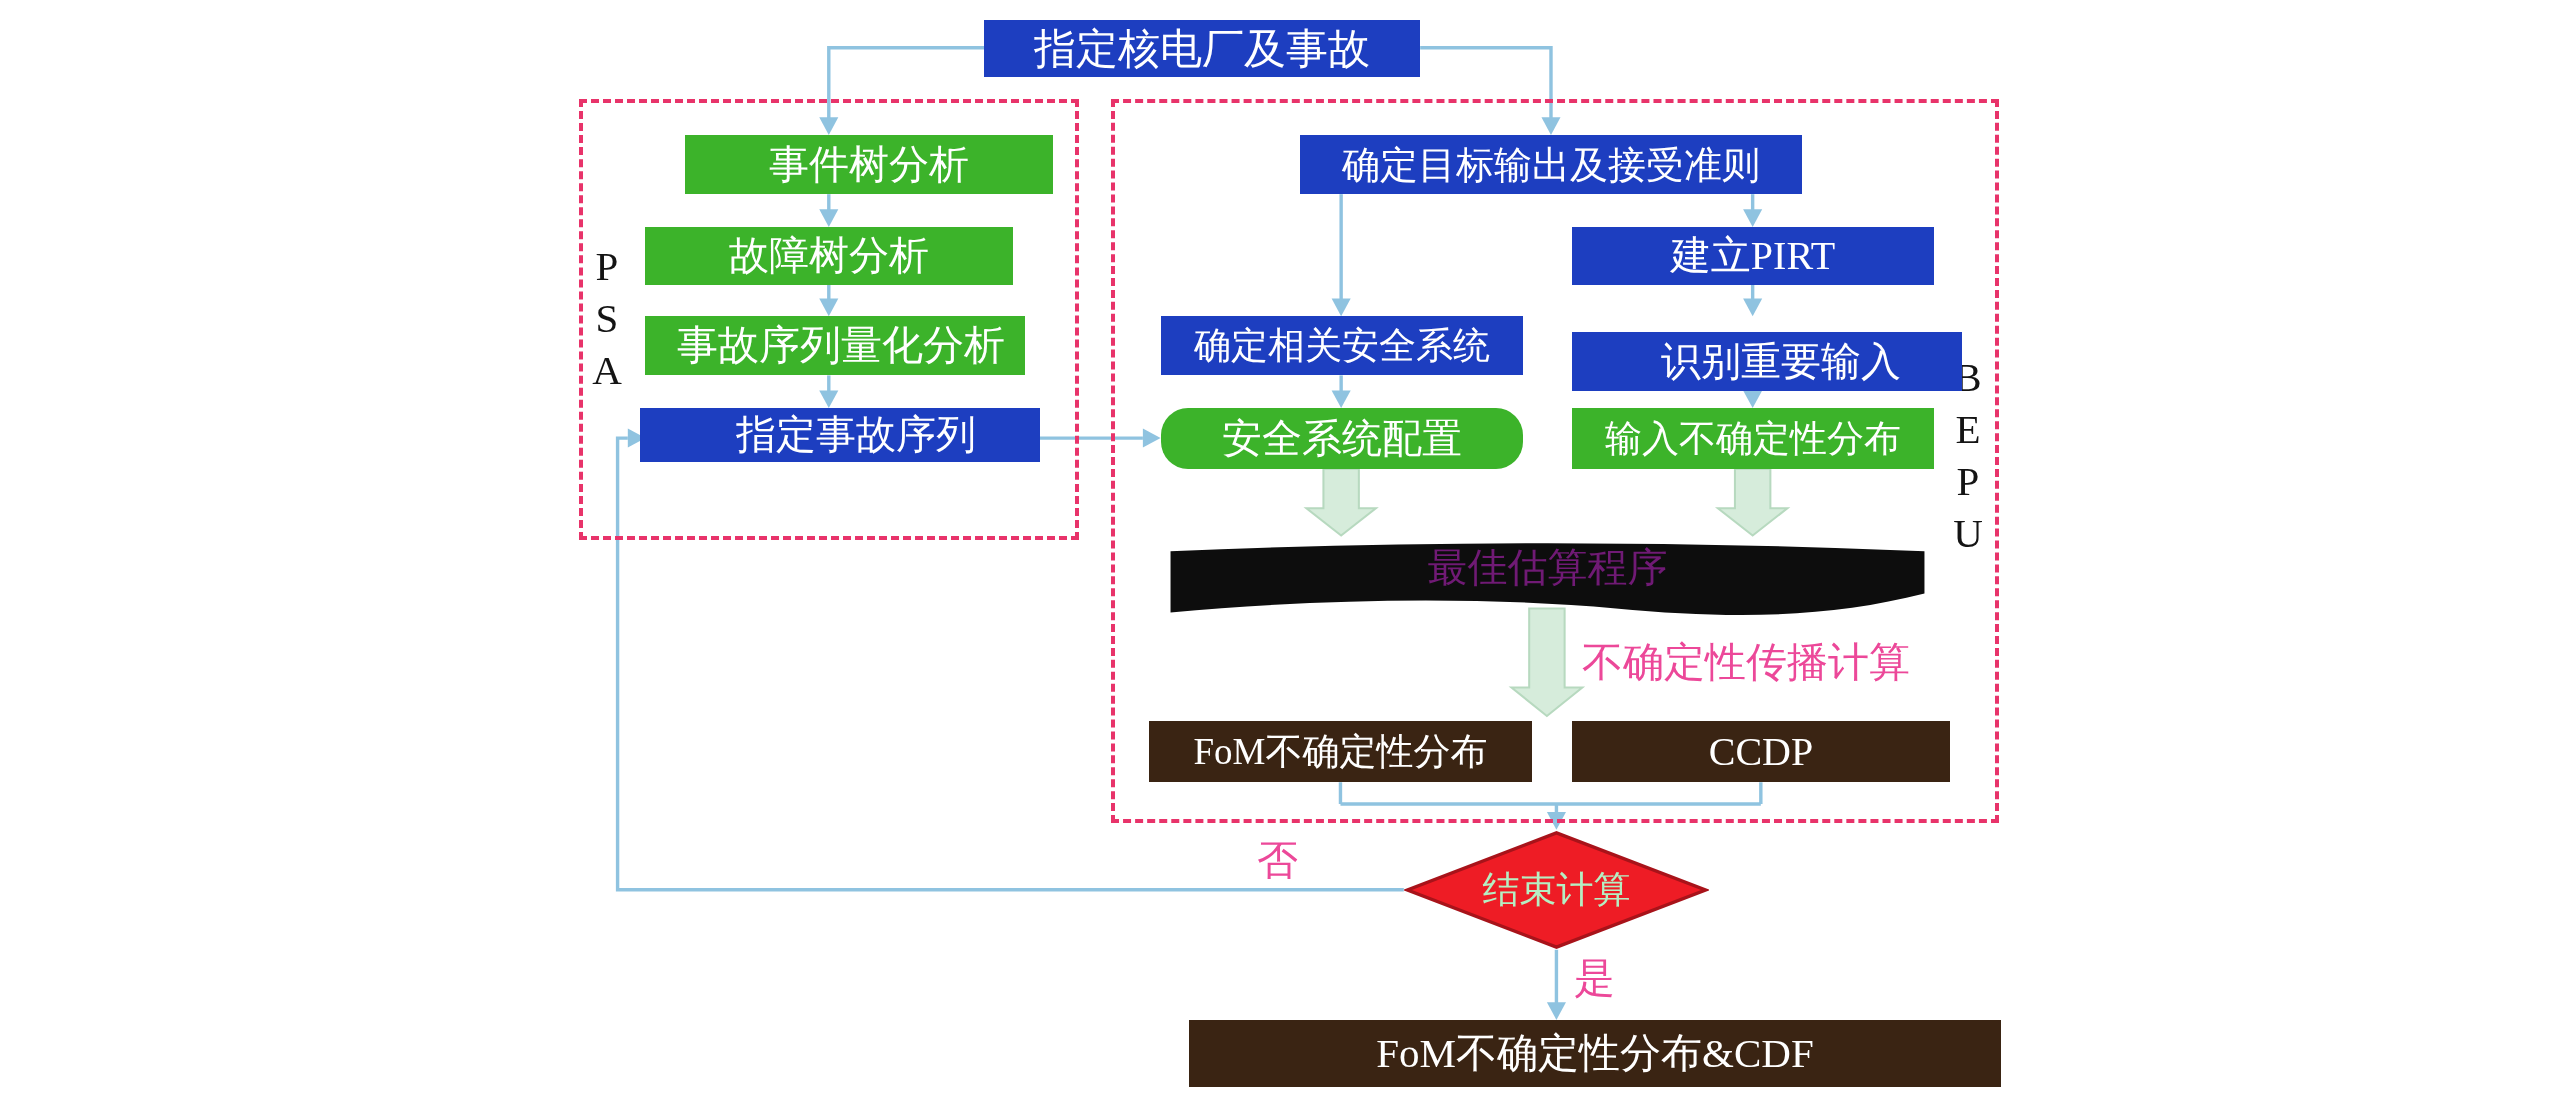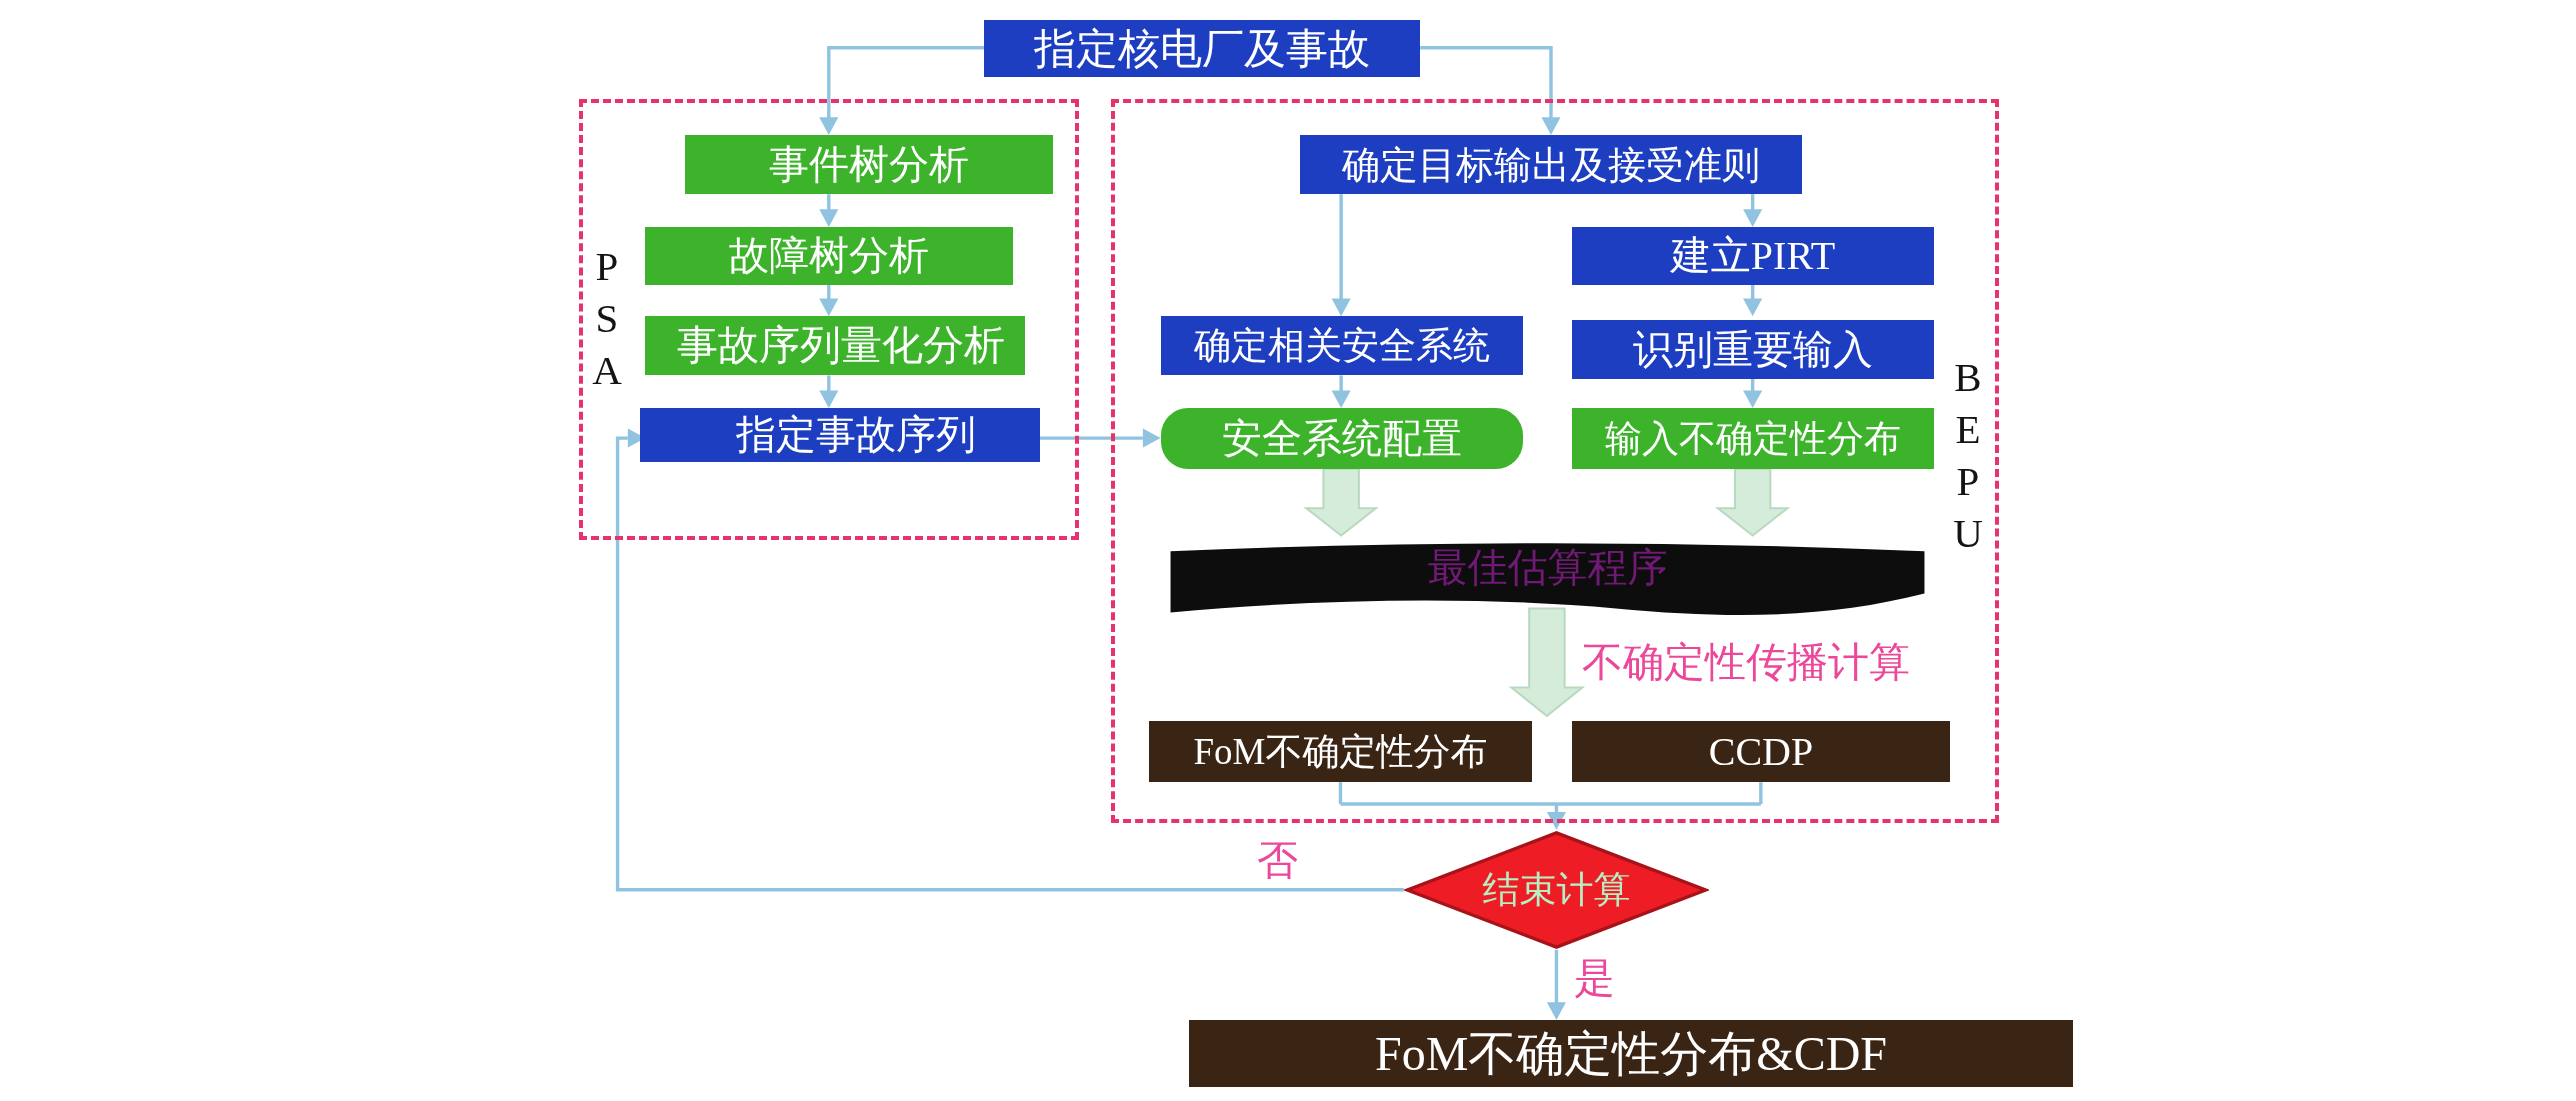--- a/index.html
+++ b/index.html
@@ -97,21 +97,21 @@
   <div class="node blue" style="left:984px;top:20px;width:436px;height:57px;font-size:42px;">指定核电厂及事故</div>
 
   <div class="node green" style="left:645px;top:135px;width:368px;height:59px;margin-left:40px;">事件树分析</div>
   <div class="node green" style="left:645px;top:227px;width:368px;height:58px;">故障树分析</div>
   <div class="node green" style="left:645px;top:316px;width:368px;height:59px;font-size:41px;padding-left:12px;">事故序列量化分析</div>
   <div class="node blue" style="left:640px;top:408px;width:368px;height:54px;padding-left:32px;">指定事故序列</div>
 
   <div class="node blue" style="left:1300px;top:135px;width:502px;height:59px;font-size:38px;">确定目标输出及接受准则</div>
   <div class="node blue" style="left:1572px;top:227px;width:362px;height:58px;">建立PIRT</div>
   <div class="node blue" style="left:1161px;top:316px;width:362px;height:59px;font-size:37px;">确定相关安全系统</div>
-  <div class="node blue" style="left:1572px;top:320px;width:362px;height:59px;">识别重要输入</div>
+  <div class="node blue" style="left:1572px;top:332px;width:362px;height:59px;padding-left:28px;">识别重要输入</div>
   <div class="node green" style="left:1161px;top:408px;width:362px;height:61px;border-radius:27px;">安全系统配置</div>
   <div class="node green" style="left:1572px;top:408px;width:362px;height:61px;font-size:37px;">输入不确定性分布</div>
 
   <div class="bb" style="left:1161px;top:535px;width:773px;height:85px;">
     <svg viewBox="0 0 1135 125" preserveAspectRatio="none">
       <path d="M 14 24 Q 567 0 1121 24 L 1121 86 C 980 122 840 124 668 108 C 480 91 250 92 14 114 Z" fill="var(--black-box)"></path>
     </svg>
     <div class="bb-label">最佳估算程序</div>
   </div>
 
@@ -123,16 +123,16 @@
   <div class="diamond" style="left:1404px;top:830px;width:305px;height:120px;">
     <svg viewBox="0 0 448 176">
       <polygon points="224,4 443,88 224,172 5,88" fill="var(--red)" stroke="var(--red-dark)" stroke-width="5"></polygon>
     </svg>
     <div class="diamond-label">结束计算</div>
   </div>
 
   <div class="flabel" style="left:1257px;top:840px;">否</div>
   <div class="flabel" style="left:1574px;top:958px;">是</div>
 
-  <div class="node brown" style="left:1189px;top:1020px;width:884px;height:67px;font-size:48px;">FoM不确定性分布&amp;CDF</div>
+  <div class="node brown" style="left:1189px;top:1020px;width:812px;height:67px;font-size:41px;">FoM不确定性分布&amp;CDF</div>
 
 </div>
 
 
 </body></html>

